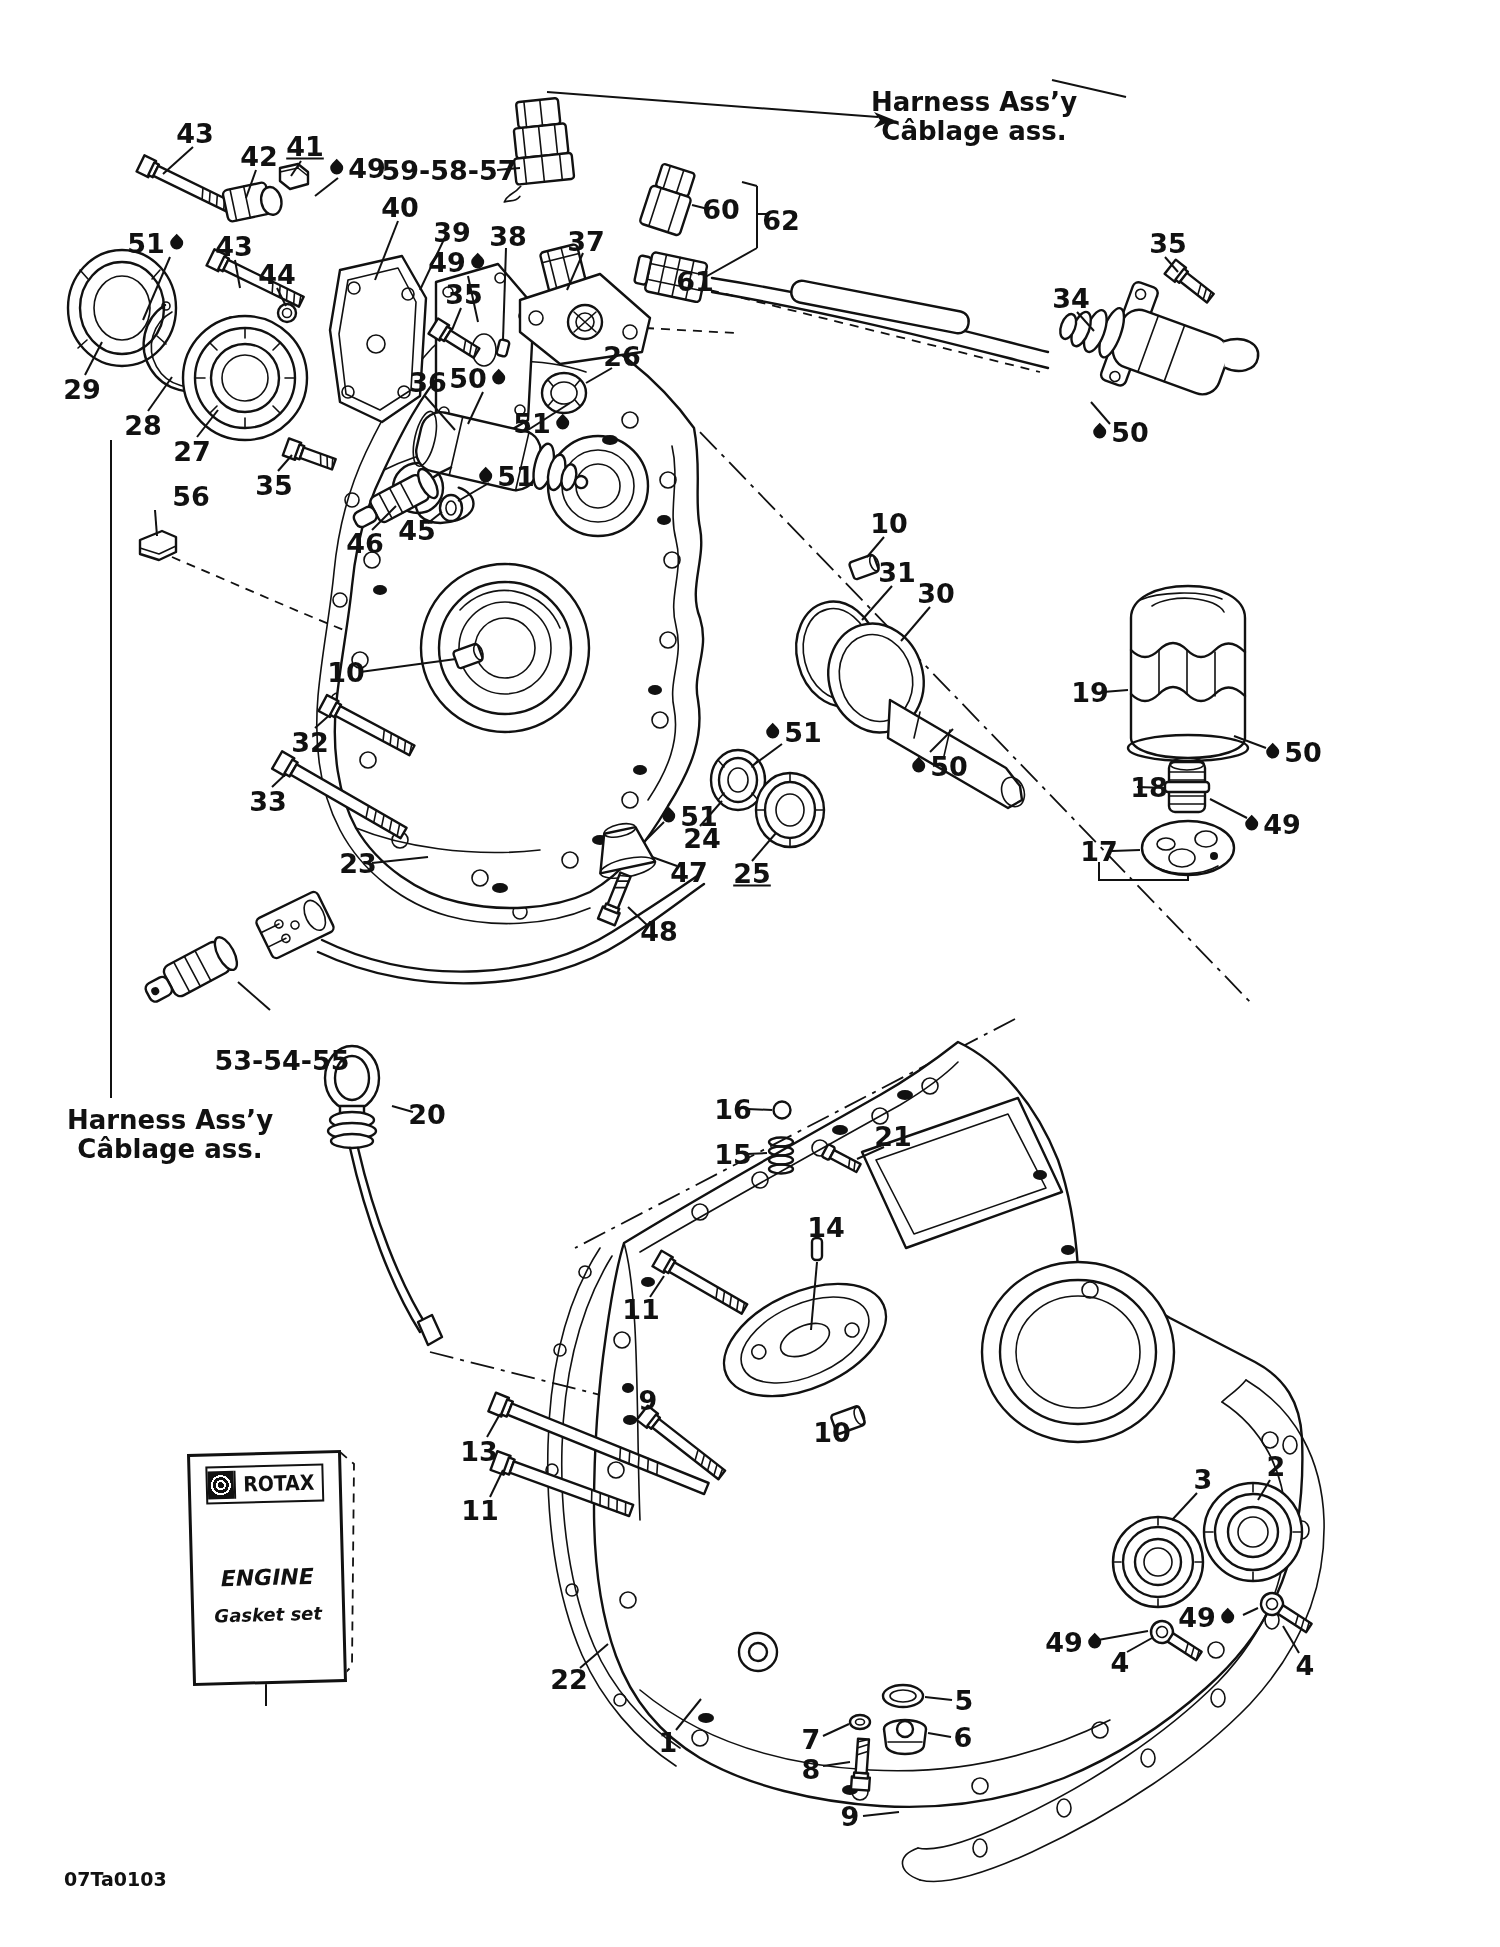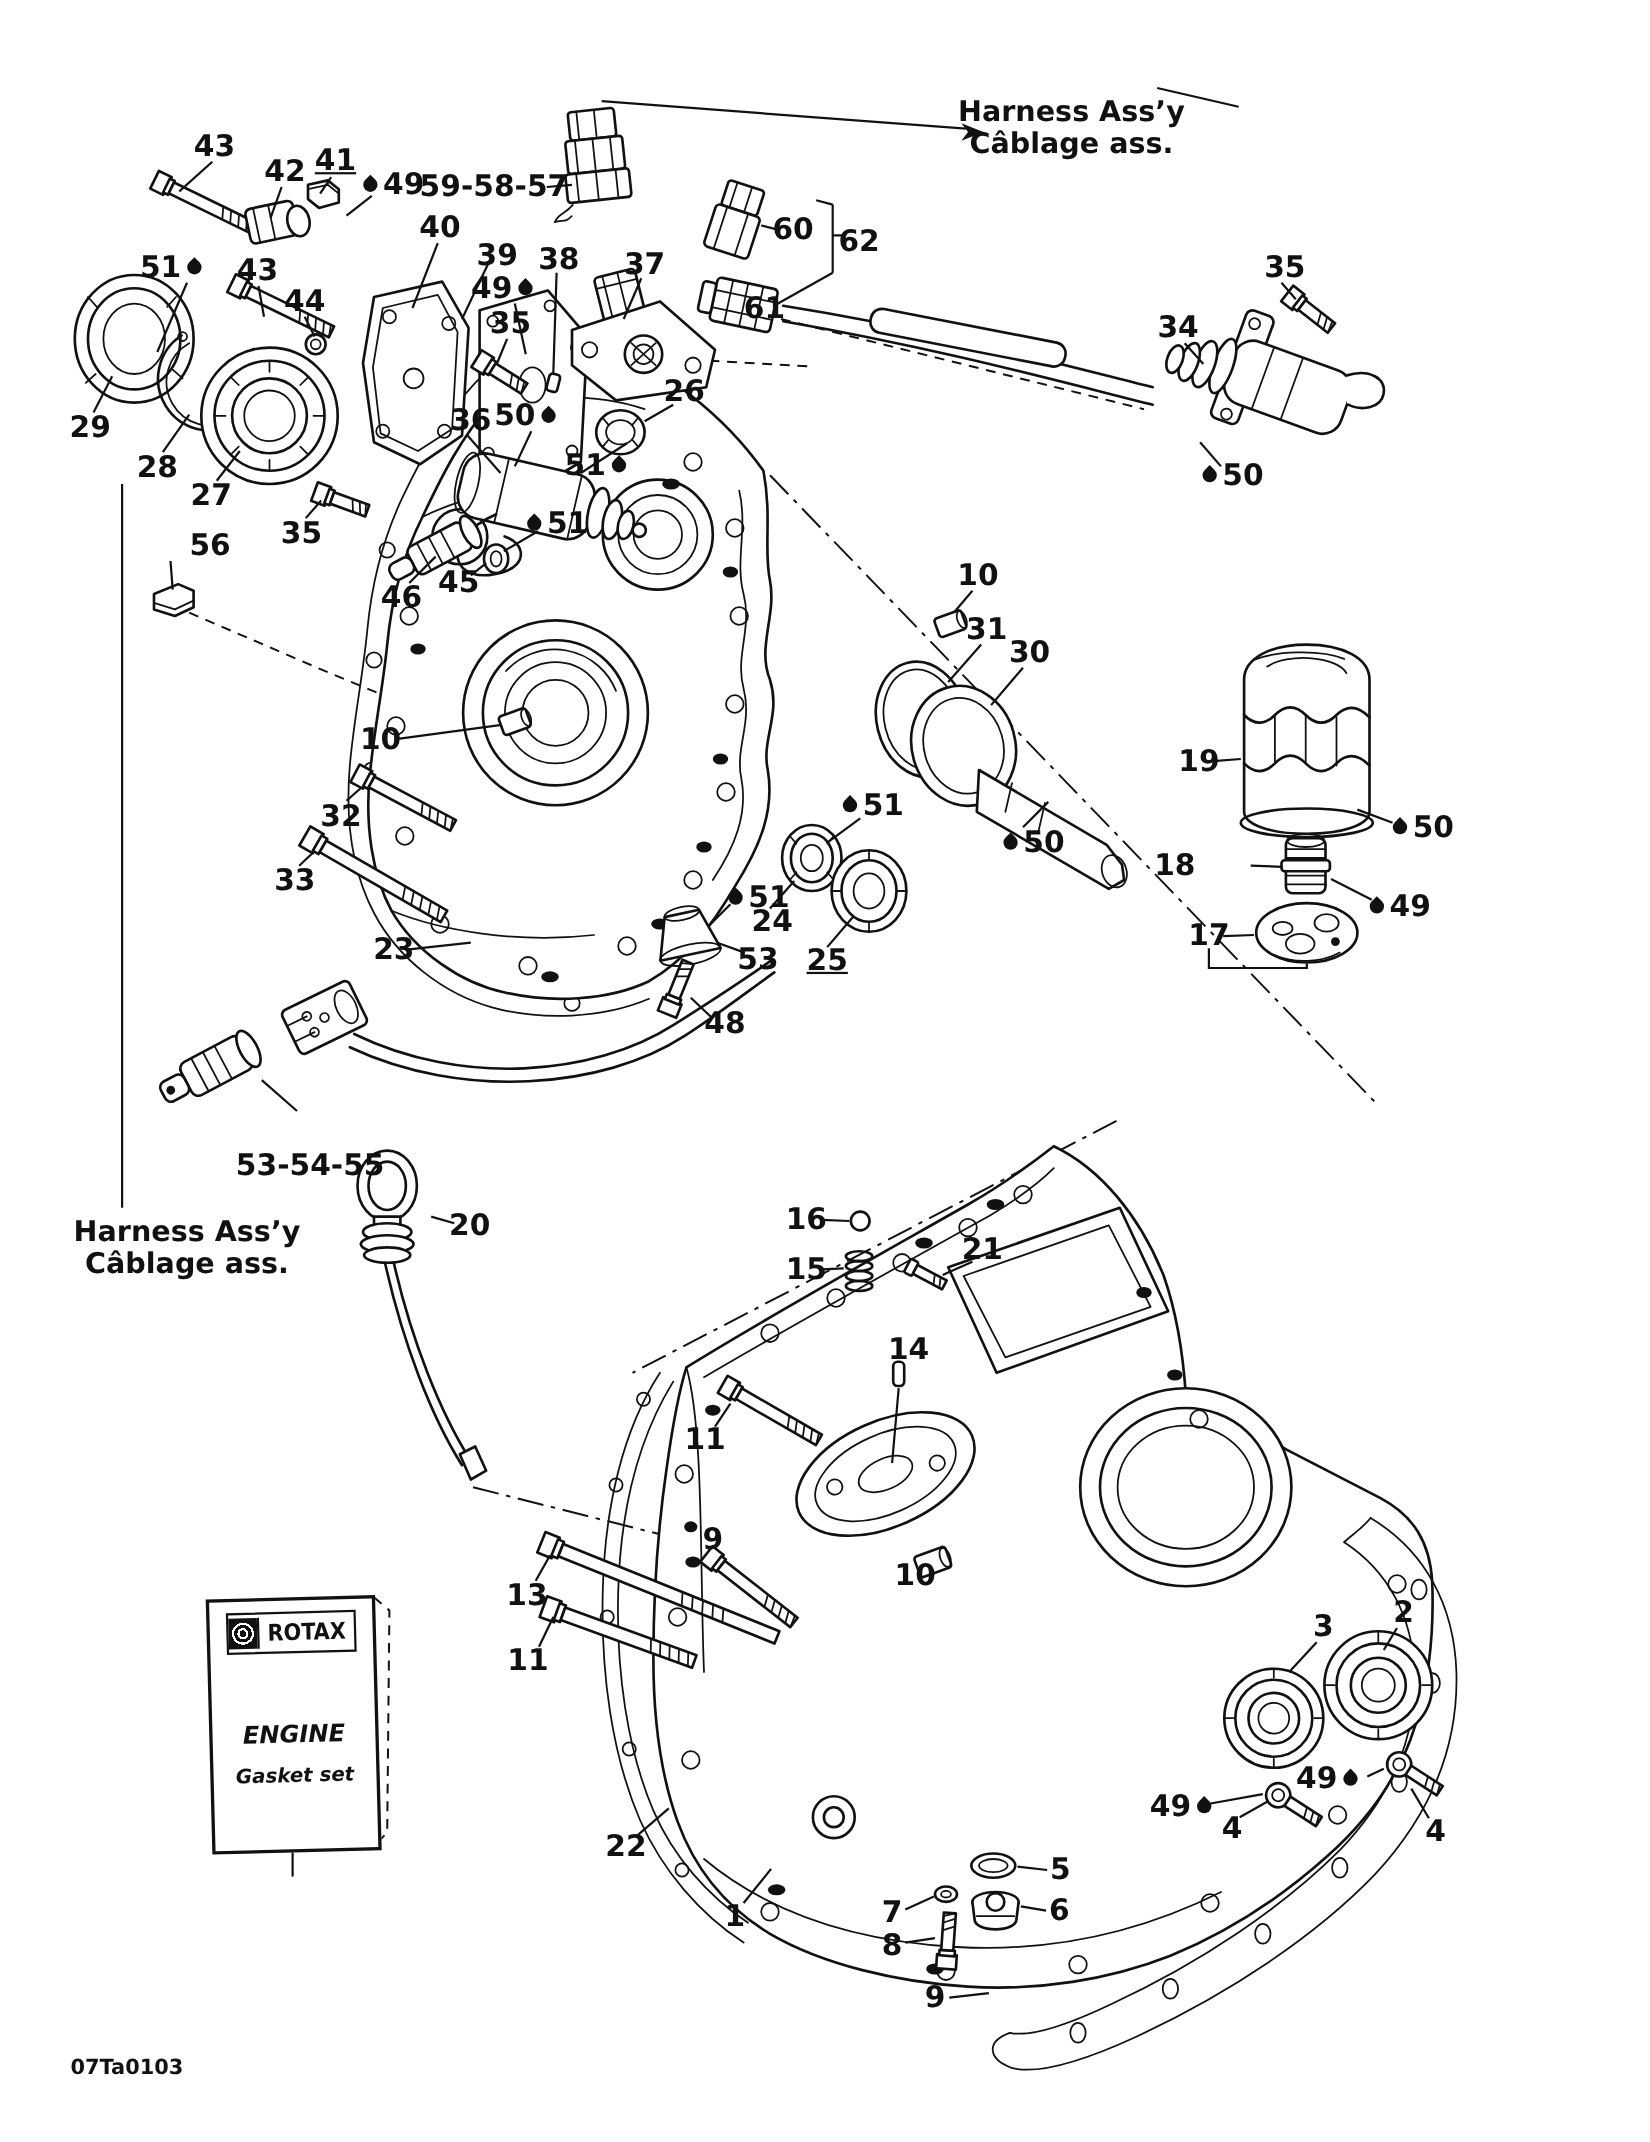--- a/index.html
+++ b/index.html
@@ -771,33 +771,33 @@
         <span>24</span>
       </span>
       <span class="callout" style="left: 752px; top: 873px; text-decoration: underline;">
         <span>25</span>
       </span>
       <span class="callout" style="left: 690px; top: 816px;">
         <i class="drop"></i>
         <span>51</span>
       </span>
       <span class="callout" style="left: 689px; top: 872px;">
-        <span>53</span>
+        <span>47</span>
       </span>
       <span class="callout" style="left: 659px; top: 931px;">
         <span>48</span>
       </span>
       <span class="callout" style="left: 1090px; top: 692px;">
         <span>19</span>
       </span>
       <span class="callout" style="left: 1294px; top: 752px;">
         <i class="drop"></i>
         <span>50</span>
       </span>
-      <span class="callout" style="left: 1068px; top: 787px; justify-content: flex-end;">
+      <span class="callout" style="left: 1149px; top: 787px; justify-content: flex-end;">
         <span>18</span>
       </span>
       <span class="callout" style="left: 1273px; top: 824px;">
         <i class="drop"></i>
         <span>49</span>
       </span>
       <span class="callout" style="left: 1099px; top: 851px;">
         <span>17</span>
       </span>
       <span class="callout" style="left: 1168px; top: 243px;">

